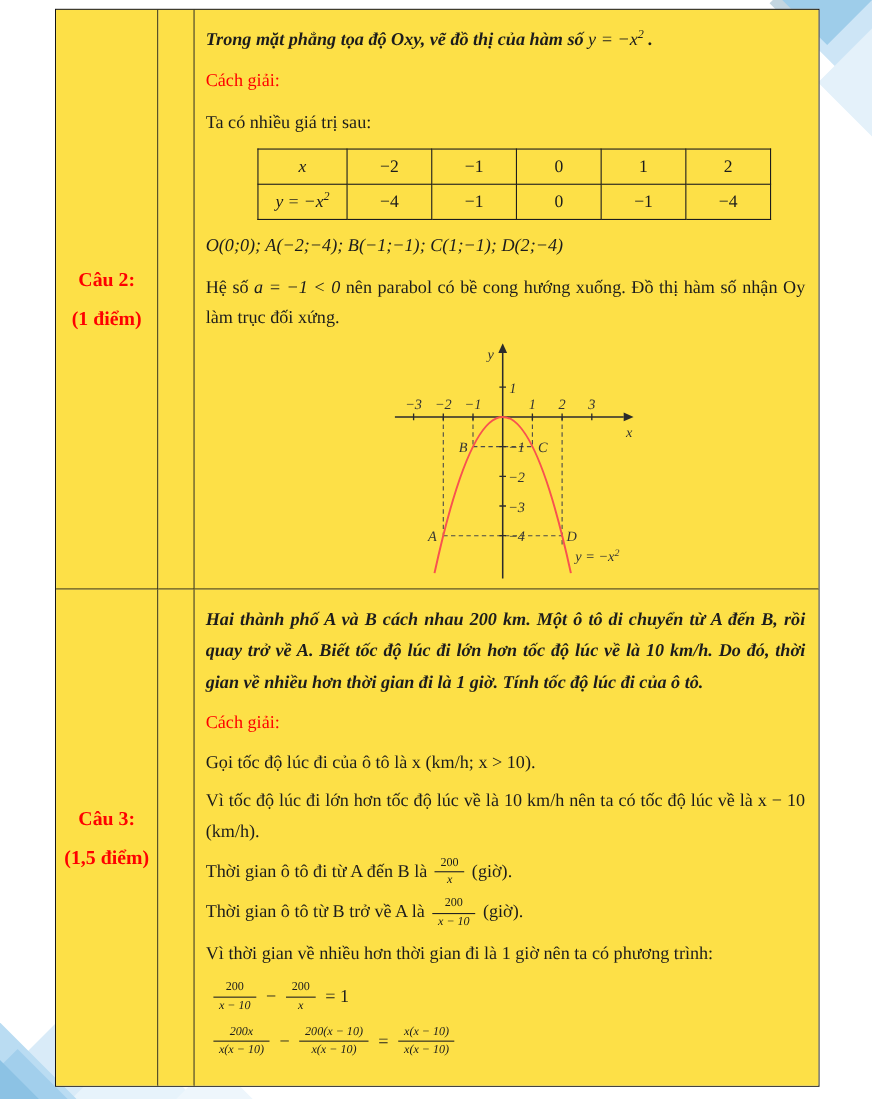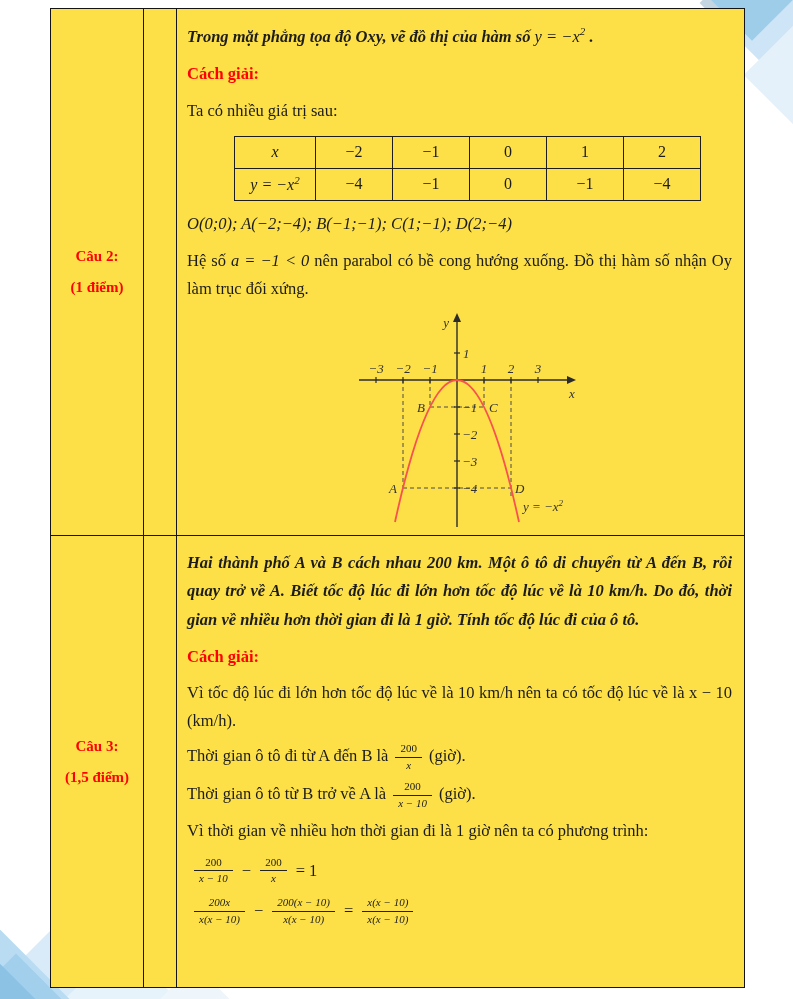--- a/index.html
+++ b/index.html
@@ -32,26 +32,26 @@
     grid-template-rows:527px 1fr;
     border:1.6px solid #141414;
     background:#fff;
     box-sizing:border-box;
   }
   .cell{background:#fde047;box-sizing:border-box;}
   .c-label{border-right:1.6px solid #141414;display:flex;flex-direction:column;align-items:center;justify-content:center;gap:14px;}
   .c-gap{border-right:1.6px solid #141414;}
   .r1{border-bottom:1.6px solid #141414;}
   .c-content{padding:4px 12px 0 10px;overflow:hidden;}
-  .q-label,.q-score{color:#fe0000;font-weight:bold;font-size:15px;}
+  .q-label,.q-score{color:#fe0000;font-weight:bold;font-size:18px;}
 
   p.line{margin:9px 0;font-size:16.5px;line-height:1.72;}
   p.tight{margin:7px 0;}
   .prob{font-weight:bold;font-style:italic;text-align:justify;}
-  .red-head{color:#fe0000;font-weight:bold;}
+  .red-head{color:#fe0000;font-weight:normal;}
   .mi{font-style:italic;font-weight:normal;}
   sup{font-size:11px;}
 
   
   table.vtable{border-collapse:collapse;margin:10px 0 6px 47px;}
   .vtable td{
     border:1.4px solid #1d1d1d;
     width:76px;height:31px;
     text-align:center;vertical-align:middle;
     font-size:16px;padding:0;
@@ -192,20 +192,21 @@
       <span class="q-label">Câu 3:</span>
       <span class="q-score">(1,5 điểm)</span>
     </div>
     <div class="cell c-gap"></div>
     <div class="cell c-content">
 
       <p class="line prob">Hai thành phố A và B cách nhau 200 km. Một ô tô di chuyển từ A đến B, rồi quay trở về A. Biết tốc độ lúc đi lớn hơn tốc độ lúc về là 10 km/h. Do đó, thời gian về nhiều hơn thời gian đi là 1 giờ. Tính tốc độ lúc đi của ô tô.</p>
 
       <p class="line tight red-head">Cách giải:</p>
 
+      <p class="line tight">Gọi tốc độ lúc đi của ô tô là x (km/h; x &gt; 10).</p>
 
       <p class="line tight" style="text-align:justify">Vì tốc độ lúc đi lớn hơn tốc độ lúc về là 10 km/h nên ta có tốc độ lúc về là x − 10 (km/h).</p>
 
       <p class="line tight"><span>Thời gian ô tô đi từ A đến B là</span><span class="frac"><span class="n">200</span><span class="d mi">x</span></span><span>(giờ).</span></p>
 
       <p class="line tight"><span>Thời gian ô tô từ B trở về A là</span><span class="frac"><span class="n">200</span><span class="d mi">x − 10</span></span><span>(giờ).</span></p>
 
       <p class="line tight">Vì thời gian về nhiều hơn thời gian đi là 1 giờ nên ta có phương trình:</p>
 
       <p class="eqline">

